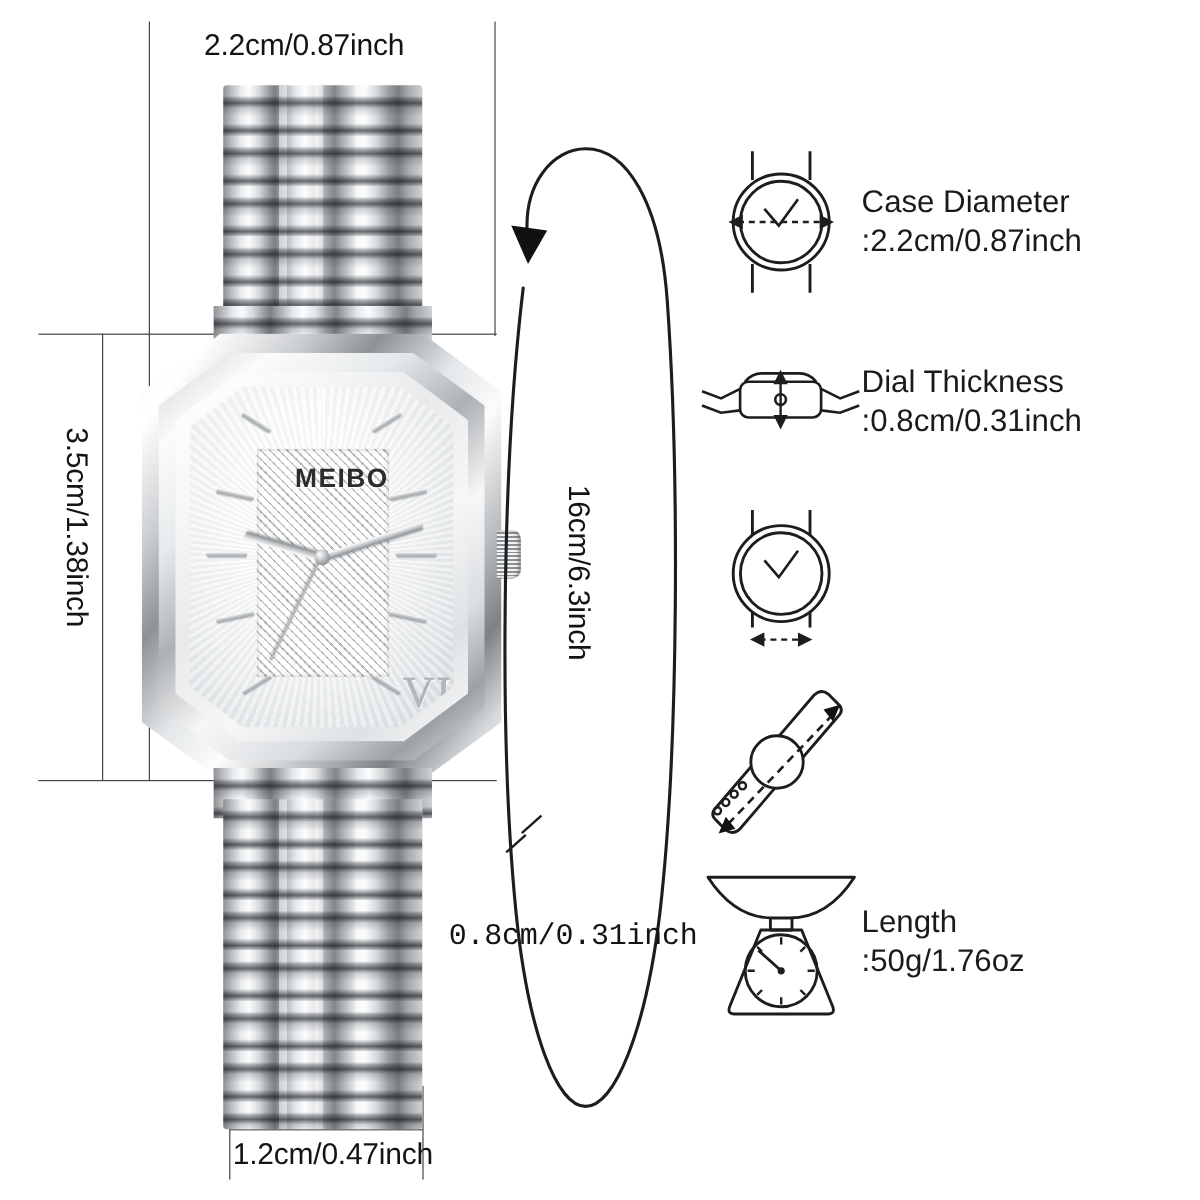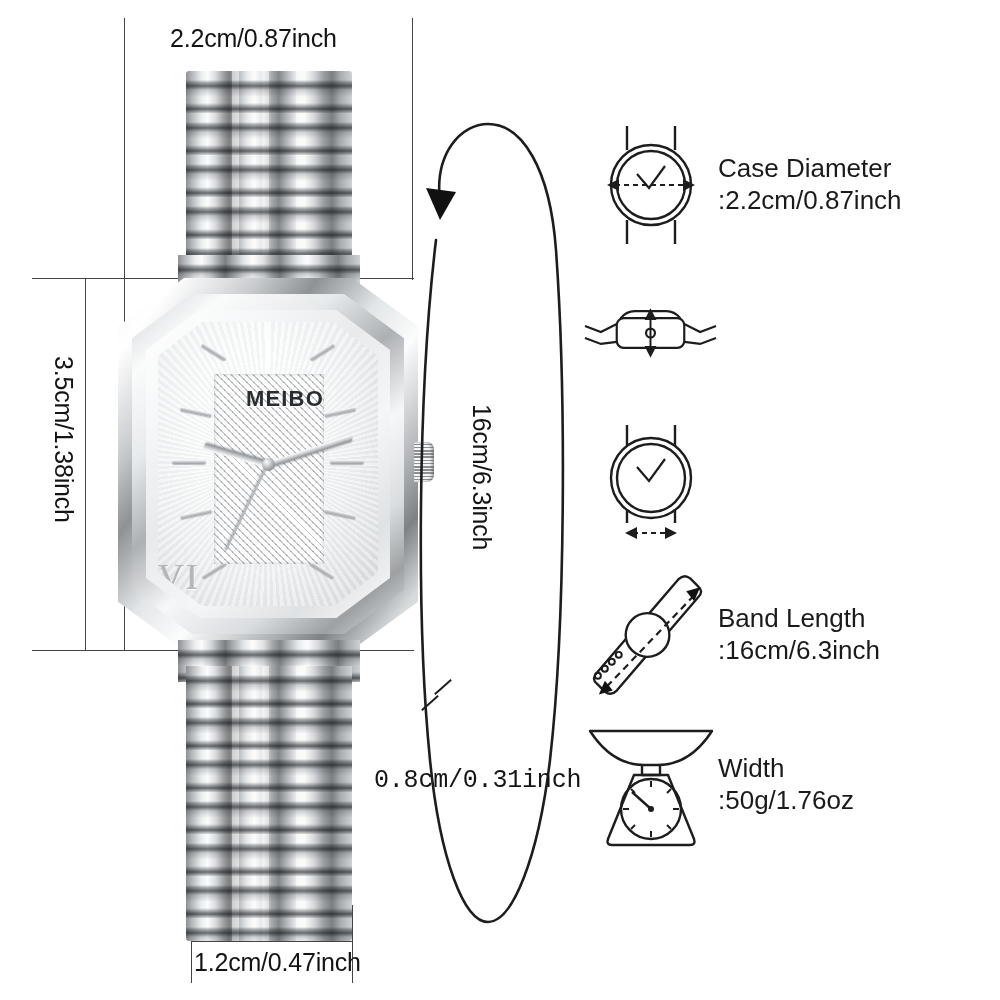--- a/index.html
+++ b/index.html
@@ -228,21 +228,21 @@
     <div class="band" style="left:178px; top:255px; width:182px; height:46px;"></div>
 
     <div class="case-wrap" style="left:118px; top:278px; width:300px; height:372px;">
       <div class="octagon case-outer" style="left:0; top:0; width:300px; height:372px;"></div>
       <div class="octagon case-mid" style="left:14px; top:16px; width:272px; height:340px;"></div>
       <div class="octagon case-inner" style="left:28px; top:32px; width:244px; height:308px;"></div>
 
       <div class="dial" style="left:40px; top:44px; width:220px; height:284px;">
 
         <div class="numeral" style="left:0; right:0; top:10px; text-align:center;">XII</div>
-        <div class="numeral" style="left:0; right:0; bottom:8px; text-align:left;">VI</div>
+        <div class="numeral" style="left:0; right:0; bottom:8px; text-align:right;">VI</div>
 
         <div class="marker" style="left:150px; top:28px;  width:28px; height:4px; transform:rotate(-32deg);"></div>
         <div class="marker" style="left:42px;  top:28px;  width:28px; height:4px; transform:rotate(32deg);"></div>
         <div class="marker" style="left:166px; top:88px;  width:32px; height:4px; transform:rotate(-12deg);"></div>
         <div class="marker" style="left:22px;  top:88px;  width:32px; height:4px; transform:rotate(12deg);"></div>
         <div class="marker" style="left:172px; top:138px; width:34px; height:4px;"></div>
         <div class="marker" style="left:14px;  top:138px; width:34px; height:4px;"></div>
         <div class="marker" style="left:166px; top:190px; width:32px; height:4px; transform:rotate(12deg);"></div>
         <div class="marker" style="left:22px;  top:190px; width:32px; height:4px; transform:rotate(-12deg);"></div>
         <div class="marker" style="left:150px; top:246px; width:28px; height:4px; transform:rotate(32deg);"></div>
@@ -322,20 +322,24 @@
             <path d="M34 42 L18 44 L2 38"></path>
             <path d="M102 24 L118 32 L134 26"></path>
             <path d="M102 42 L118 44 L134 38"></path>
             <circle cx="68" cy="33" r="4.5"></circle>
           </g>
           <line x1="68" y1="13" x2="68" y2="53" stroke="#1d1d1d" stroke-width="2"></line>
           <polygon points="68,8 62,20 74,20" fill="#1d1d1d"></polygon>
           <polygon points="68,58 62,46 74,46" fill="#1d1d1d"></polygon>
         </svg>
       </div>
+      <div class="spec-text">
+        <span class="t-name">Dial Thickness</span>
+        <span class="t-val">:0.8cm/0.31inch</span>
+      </div>
     </div>
 
     <div class="spec-row">
       <div class="spec-icon">
         <svg width="116" height="124" viewBox="0 0 116 124">
           <g fill="none" stroke="#1d1d1d" stroke-width="2.4">
             <line x1="34" y1="2" x2="34" y2="100"></line>
             <line x1="82" y1="2" x2="82" y2="100"></line>
             <circle cx="58" cy="55" r="40" fill="#ffffff"></circle>
             <circle cx="58" cy="55" r="34"></circle>
@@ -360,24 +364,20 @@
             <circle cx="36" cy="90" r="3"></circle>
             <circle cx="29" cy="97" r="3"></circle>
             <circle cx="22" cy="104" r="3"></circle>
             <circle cx="15" cy="111" r="3"></circle>
           </g>
           <line x1="24" y1="122" x2="112" y2="30" stroke="#1d1d1d" stroke-width="2.2" stroke-dasharray="7 5"></line>
           <polygon points="118,22 104,26 112,36" fill="#111111"></polygon>
           <polygon points="16,130 30,126 22,116" fill="#111111"></polygon>
         </svg>
       </div>
-      <div class="spec-text">
-        <span class="t-name">Band Length</span>
-        <span class="t-val">:16cm/6.3inch</span>
-      </div>
     </div>
 
     <div class="spec-row">
       <div class="spec-icon">
         <svg width="130" height="128" viewBox="0 0 130 128">
           <g fill="none" stroke="#1d1d1d" stroke-width="2.4" stroke-linejoin="round">
             <path d="M4 10 L126 10 Q104 44 72 44 L58 44 Q26 44 4 10 Z"></path>
             <path d="M56 44 L56 54 L74 54 L74 44"></path>
             <path d="M48 54 L82 54 L108 118 Q110 124 104 124 L26 124 Q20 124 22 118 Z"></path>
             <circle cx="65" cy="88" r="30"></circle>
@@ -390,19 +390,19 @@
             <line x1="45" y1="68" x2="49" y2="72"></line>
             <line x1="81" y1="104" x2="85" y2="108"></line>
             <line x1="85" y1="68" x2="81" y2="72"></line>
             <line x1="49" y1="104" x2="45" y2="108"></line>
           </g>
           <line x1="65" y1="88" x2="46" y2="71" stroke="#1d1d1d" stroke-width="2.4"></line>
           <circle cx="65" cy="88" r="3" fill="#1d1d1d"></circle>
         </svg>
       </div>
       <div class="spec-text">
-        <span class="t-name">Width</span>
+        <span class="t-name">Length</span>
         <span class="t-val">:50g/1.76oz</span>
       </div>
     </div>
 
   </div>
 </div>
 
 </body></html>

